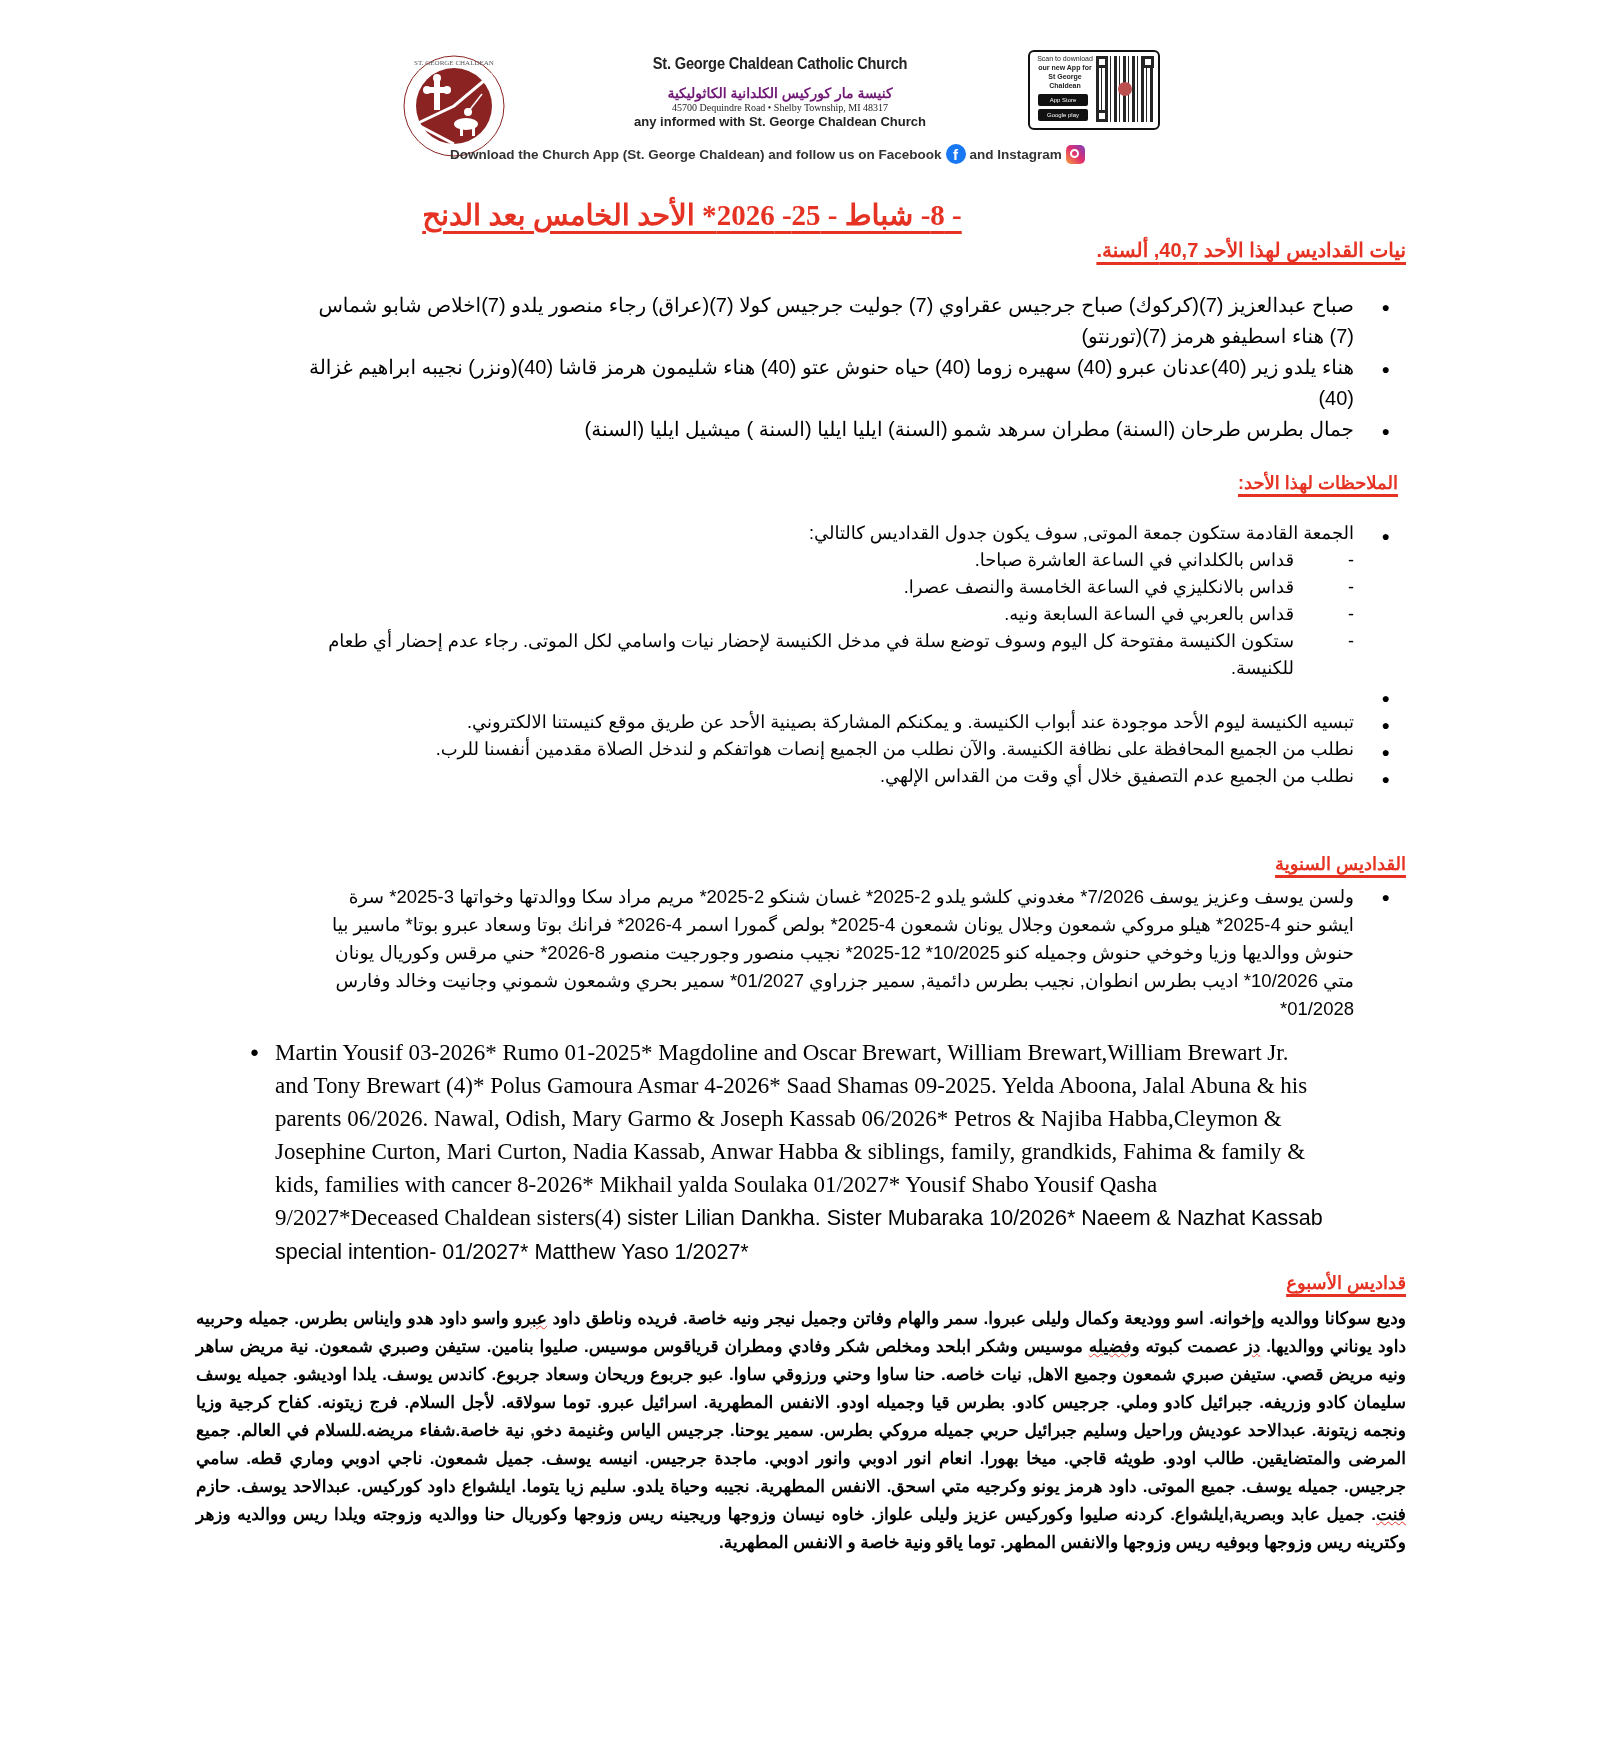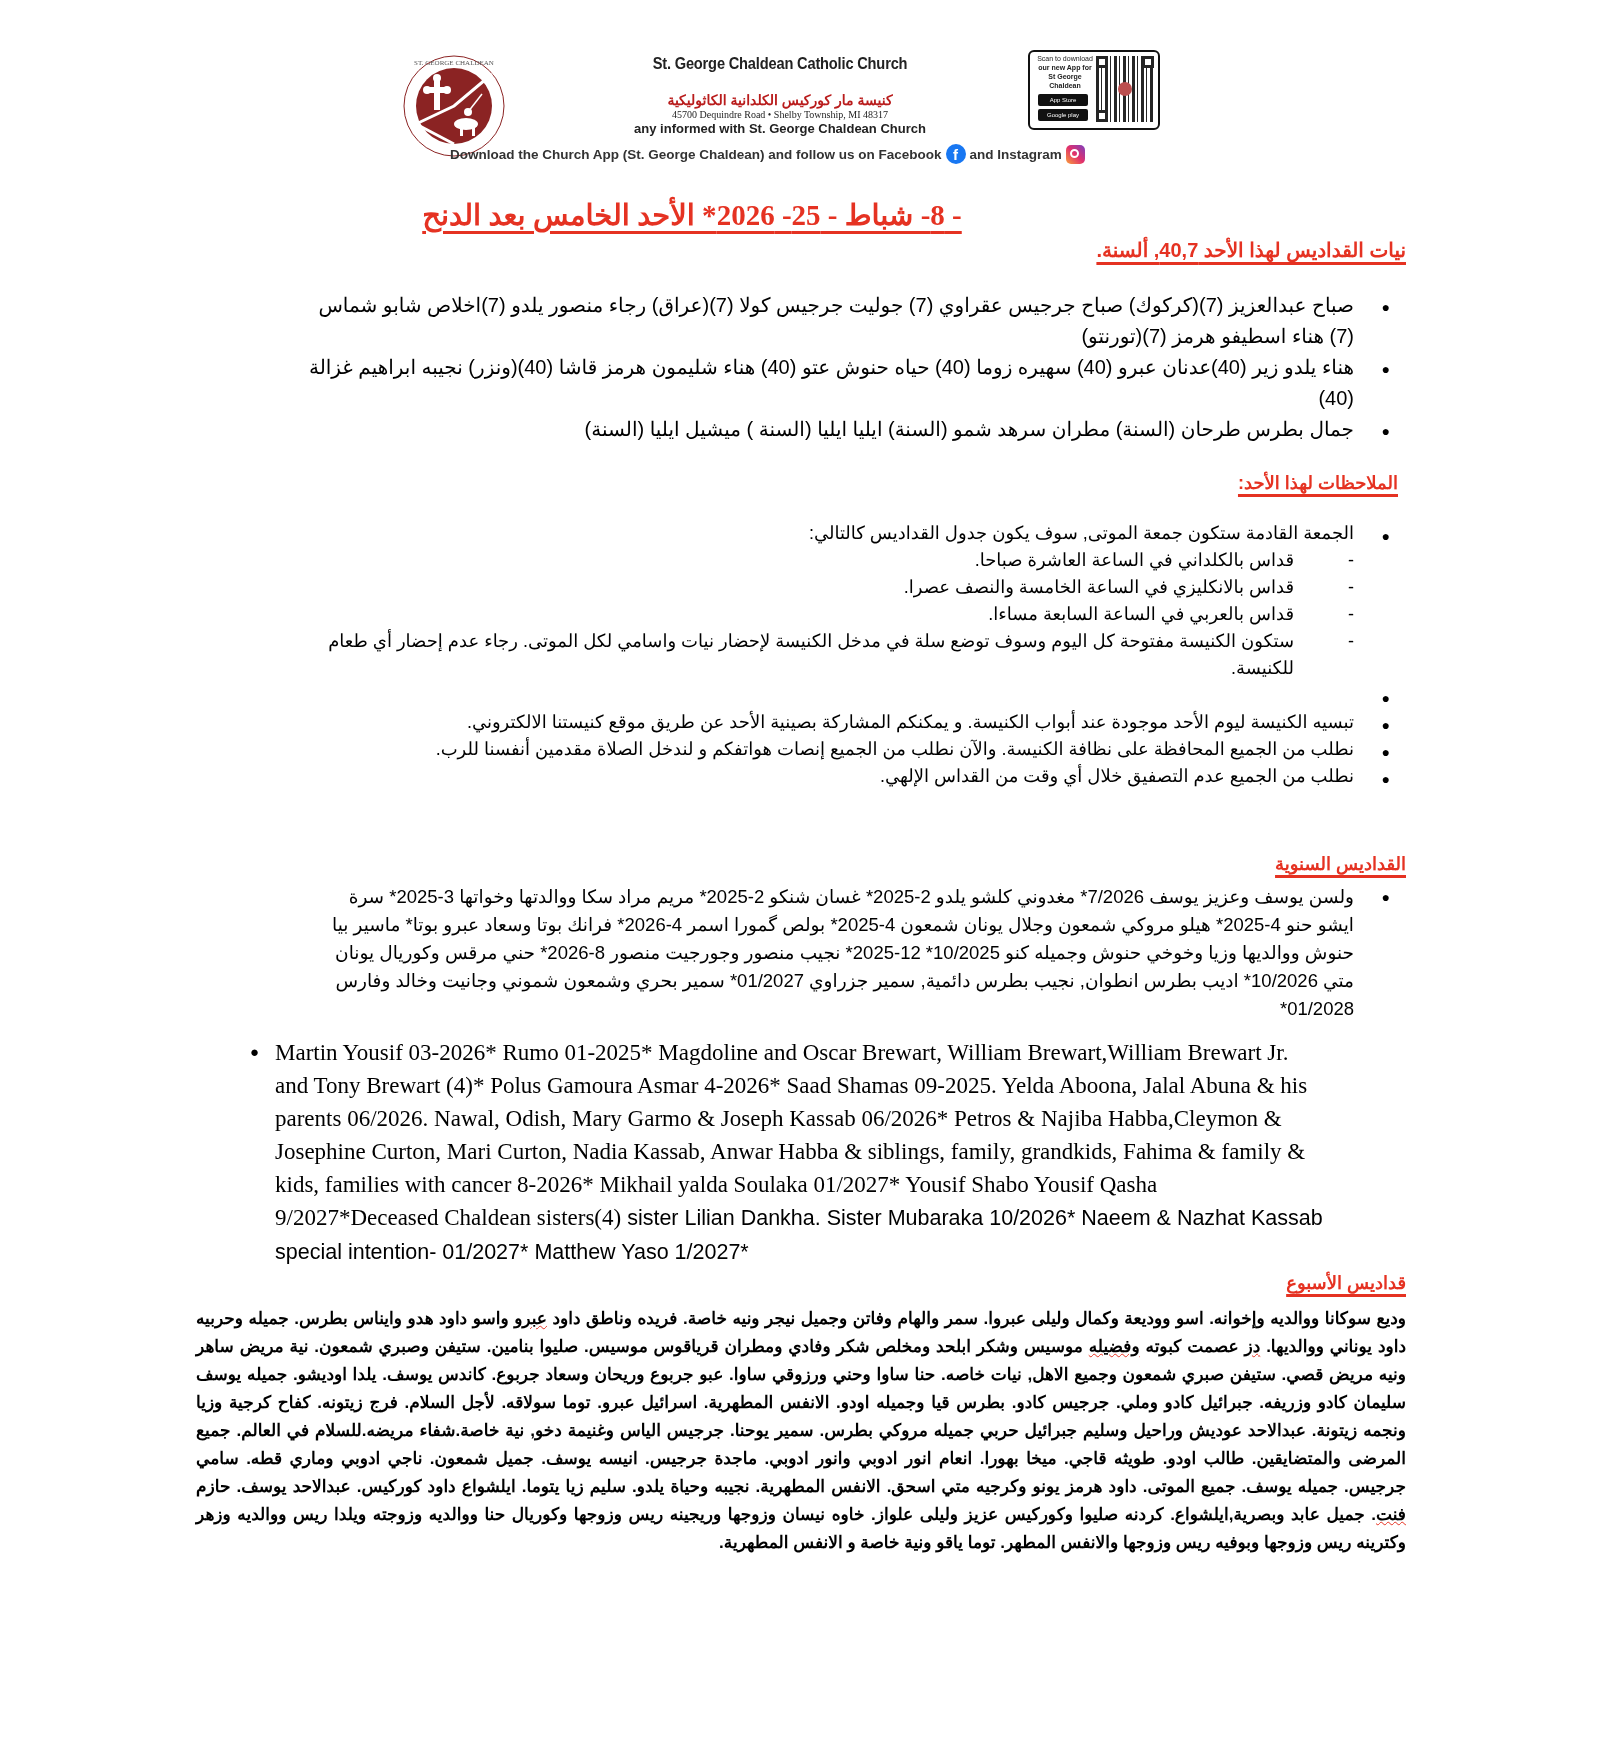--- a/index.html
+++ b/index.html
@@ -1,21 +1,21 @@
 <!DOCTYPE html>
 <html><head>
 <meta charset="utf-8">
 <style>
   html, body { margin:0; padding:0; background:#ffffff; }
   body { width:1606px; height:1762px; position:relative; overflow:hidden; font-family:"Liberation Sans", sans-serif; color:#000; }
   .header { position:absolute; left:0; top:0; width:1606px; height:175px; }
   .logo { position:absolute; left:402px; top:54px; width:104px; height:104px; }
   .church-block { position:absolute; left:600px; top:54px; width:360px; text-align:center; }
   .church-name { font-family:"Liberation Sans", sans-serif; font-weight:bold; font-size:17px; color:#222; letter-spacing:-0.2px; transform:scaleX(0.86); transform-origin:center; white-space:nowrap; }
-  .church-ar { font-weight:bold; font-size:14px; color:#b91c1c; margin-top:18px; direction:rtl; }
+  .church-ar { font-weight:bold; font-size:14px; color:#701a75; margin-top:11px; direction:rtl; }
   .church-addr { font-family:Liberation Serif, serif; font-size:10px; color:#222; margin-top:1px; white-space:nowrap; }
   .church-info { font-weight:bold; font-size:13px; color:#222; margin-top:1px; white-space:nowrap; }
   .app-line { position:absolute; left:450px; top:144px; font-size:13.5px; font-weight:bold; color:#333; white-space:nowrap; display:flex; align-items:center; gap:4px; }
   .fb-icon { display:inline-block; width:20px; height:20px; border-radius:50%; background:#1877f2; color:#fff; font-weight:bold; font-size:15px; line-height:21px; text-align:center; font-family:"Liberation Sans", sans-serif; }
   .ig-icon { display:inline-block; width:19px; height:19px; border-radius:5px; background:linear-gradient(45deg,#f9a03a,#e1306c,#7b3fbf); position:relative; }
   .ig-icon::before { content:""; position:absolute; left:4px; top:4px; width:9px; height:9px; border:2px solid #fff; border-radius:50%; box-sizing:border-box; }
   .ig-icon::after { content:""; position:absolute; left:6px; top:6px; width:5px; height:5px; border:1.5px solid #fff; border-radius:50%; box-sizing:border-box; opacity:0; }
   .qr-card { position:absolute; left:1028px; top:50px; width:128px; height:76px; border:2px solid #111; border-radius:6px; background:#fff; }
   .qr-text { position:absolute; left:3px; top:2px; width:64px; font-size:7px; line-height:9px; color:#222; text-align:center; }
   .qr-text .b { font-weight:bold; }
@@ -119,21 +119,21 @@
   <li class="bullet">صباح عبدالعزيز (7)(كركوك) صباح جرجيس عقراوي (7) جوليت جرجيس كولا (7)(عراق) رجاء منصور يلدو (7)اخلاص شابو شماس (7) هناء اسطيفو هرمز (7)(تورنتو)</li>
   <li class="bullet">هناء يلدو زير (40)عدنان عبرو (40) سهيره زوما (40) حياه حنوش عتو (40)  هناء شليمون هرمز قاشا (40)(ونزر) نجيبه ابراهيم غزالة (40)</li>
   <li class="bullet">جمال بطرس طرحان (السنة) مطران سرهد شمو (السنة) ايليا ايليا (السنة ) ميشيل ايليا (السنة)</li>
 </ul>
 
 <div class="section-heading small" style="top:472px; right:208px;">الملاحظات لهذا الأحد:</div>
 <ul class="rtl-list list-notes">
   <li class="bullet">الجمعة القادمة ستكون جمعة الموتى, سوف يكون جدول القداديس كالتالي:</li>
   <li class="dash">قداس بالكلداني في الساعة العاشرة صباحا.</li>
   <li class="dash">قداس بالانكليزي في الساعة الخامسة والنصف عصرا.</li>
-  <li class="dash">قداس بالعربي في الساعة السابعة مساءا.</li>
+  <li class="dash">قداس بالعربي في الساعة السابعة ونيه.</li>
   <li class="dash">ستكون الكنيسة مفتوحة كل اليوم وسوف توضع سلة في مدخل الكنيسة لإحضار نيات واسامي لكل الموتى. رجاء عدم إحضار أي طعام للكنيسة.</li>
   <li class="bullet" style="height:27px;"></li>
   <li class="bullet">تبسيه الكنيسة ليوم الأحد موجودة عند أبواب الكنيسة. و يمكنكم المشاركة بصينية الأحد عن طريق موقع كنيستنا الالكتروني.</li>
   <li class="bullet">نطلب من الجميع المحافظة على نظافة الكنيسة. والآن نطلب من الجميع إنصات هواتفكم و لندخل الصلاة مقدمين أنفسنا للرب.</li>
   <li class="bullet">نطلب من الجميع عدم التصفيق خلال أي وقت من القداس الإلهي.</li>
 </ul>
 
 <div class="section-heading small" style="top:853px; right:200px;">القداديس السنوية</div>
 <ul class="rtl-list list-annual">
   <li class="bullet">ولسن يوسف وعزيز يوسف 7/2026* مغدوني كلشو يلدو 2-2025*  غسان شنكو 2-2025* مريم مراد سكا ووالدتها وخواتها 3-2025*  سرة ايشو حنو 4-2025* هيلو مروكي شمعون وجلال يونان شمعون 4-2025* بولص گمورا اسمر 4-2026* فرانك بوتا وسعاد عبرو بوتا* ماسير بيا حنوش ووالديها وزيا وخوخي حنوش وجميله كنو 10/2025*  12-2025* نجيب منصور وجورجيت منصور 8-2026* حني مرقس وكوريال يونان متي 10/2026* اديب بطرس انطوان, نجيب بطرس دائمية, سمير جزراوي 01/2027* سمير بحري وشمعون شموني وجانيت وخالد وفارس 01/2028*</li>

